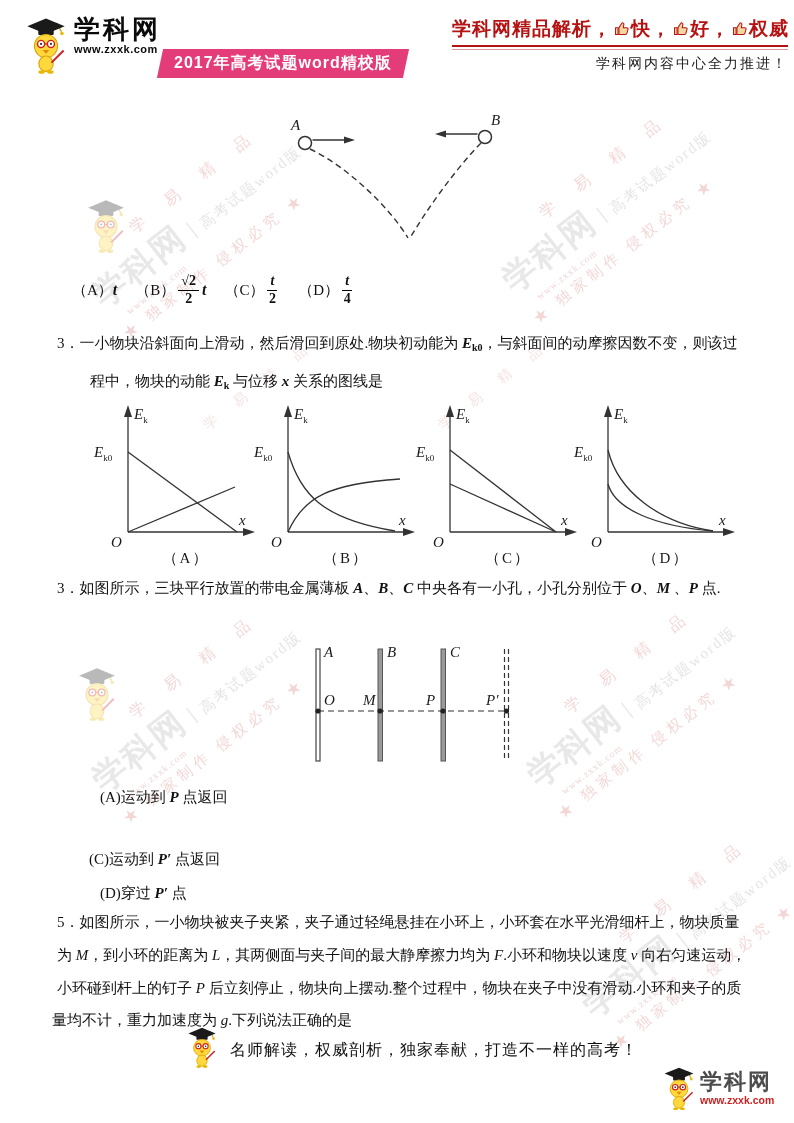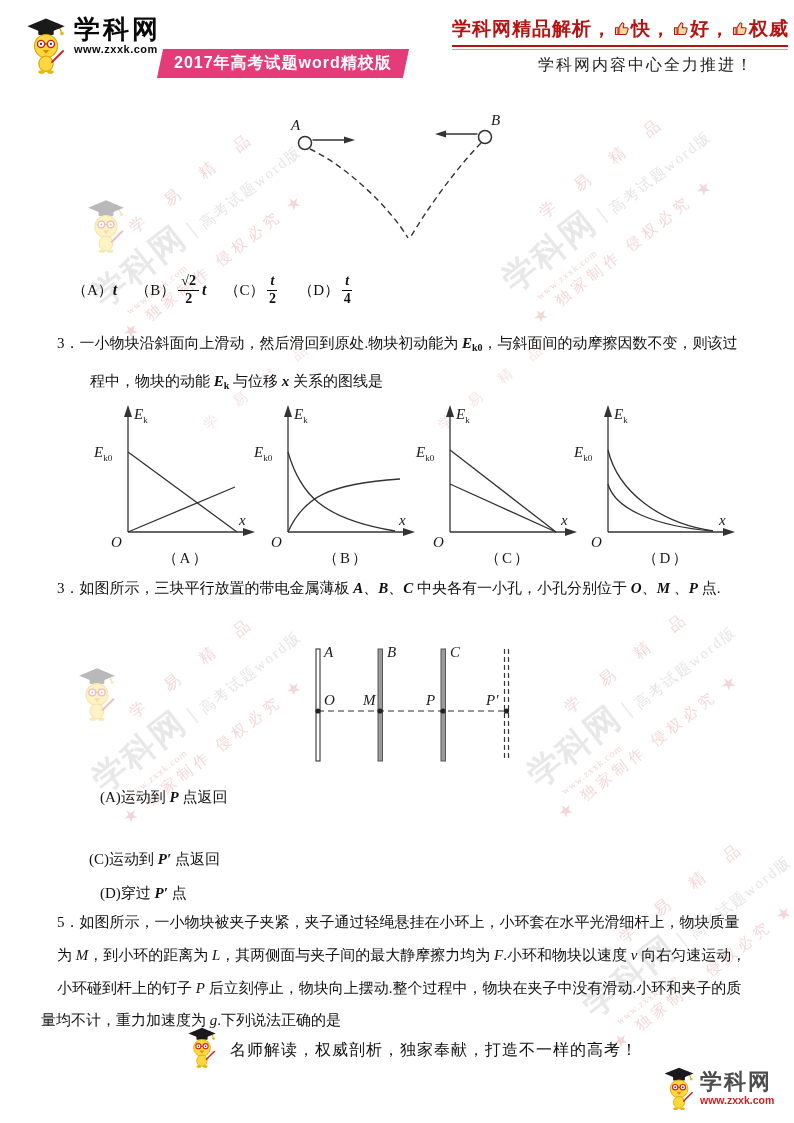--- a/index.html
+++ b/index.html
@@ -13,21 +13,21 @@
               font-size:26px;letter-spacing:3px;color:#0a0a0a;line-height:1.05;}
   .logo-url{font-family:"Liberation Sans",sans-serif;font-weight:bold;font-size:11px;
             color:#0a0a0a;letter-spacing:.5px;}
   .banner{background:#e43c78;color:#fff;font-family:"Liberation Sans",sans-serif;
           font-weight:bold;font-size:16px;padding:4px 14px;transform:skewX(-12deg);
           letter-spacing:1px;}
   .banner-inner{display:inline-block;transform:skewX(12deg);}
   .slogan{color:#b51212;font-weight:bold;font-size:19px;letter-spacing:1px;white-space:nowrap;}
   .slogan svg{vertical-align:-2px;margin:0 1px;}
   .slogan-rule{border-top:2px solid #b51212;border-bottom:1px solid #dd9a9a;height:2px;}
-  .subtitle{font-size:16px;color:#222;letter-spacing:2px;}
+  .subtitle{font-size:14px;color:#222;letter-spacing:2px;text-align:right;}
   
   .qline{font-size:15px;line-height:21px;white-space:nowrap;}
   .var{font-family:"Liberation Serif",serif;font-style:italic;font-weight:bold;}
   .vi{font-family:"Liberation Serif",serif;font-style:italic;}
   .vsub{font-family:"Liberation Serif",serif;font-weight:bold;font-size:10px;vertical-align:-3px;}
   
   .optrow{display:flex;align-items:center;gap:18px;font-size:15px;}
   .opt{display:flex;align-items:center;}
   .opt .t{font-family:"Liberation Serif",serif;font-style:italic;font-weight:bold;font-size:16px;}
   .frac{display:inline-block;vertical-align:middle;text-align:center;margin:0 3px;
@@ -276,21 +276,21 @@
     <text class="gt it" x="181" y="62">P′</text>
   </svg>
 
   <div class="abs z1 qline" style="left:100px;top:787px"><span>(A)运动到 </span><span class="var">P</span><span> 点返回</span></div>
   <div class="abs z1 qline" style="left:89px;top:849px"><span>(C)运动到 </span><span class="var">P′</span><span> 点返回</span></div>
   <div class="abs z1 qline" style="left:100px;top:883px"><span>(D)穿过 </span><span class="var">P′</span><span> 点</span></div>
 
   <div class="abs z1 qline" style="left:57px;top:912px"><span>5．如图所示，一小物块被夹子夹紧，夹子通过轻绳悬挂在小环上，小环套在水平光滑细杆上，物块质量</span></div>
   <div class="abs z1 qline" style="left:57px;top:978px"><span>小环碰到杆上的钉子 </span><span class="vi">P</span><span> 后立刻停止，物块向上摆动.整个过程中，物块在夹子中没有滑动.小环和夹子的质</span></div>
   <div class="abs z1 qline" style="left:57px;top:945px"><span>为 </span><span class="vi">M</span><span>，到小环的距离为 </span><span class="vi">L</span><span>，其两侧面与夹子间的最大静摩擦力均为 </span><span class="vi">F</span><span>.小环和物块以速度 </span><span class="vi">v</span><span> 向右匀速运动，</span></div>
-  <div class="abs z1 qline" style="left:41px;top:1010px"><span>量均不计，重力加速度为 </span><span class="vi">g</span><span>.下列说法正确的是</span></div>
+  <div class="abs z1 qline" style="left:52px;top:1010px"><span>量均不计，重力加速度为 </span><span class="vi">g</span><span>.下列说法正确的是</span></div>
 
   <svg class="abs z1" style="left:186px;top:1026px" width="32" height="42" viewBox="0 0 40 52">
       <use href="#mascot"></use>
     </svg>
   <div class="abs z1 footer-slogan" style="left:230px;top:1040px">名师解读，权威剖析，独家奉献，打造不一样的高考！</div>
 
   <div class="abs z1 blogo" style="left:662px;top:1066px">
     <svg width="34" height="44" viewBox="0 0 40 52">
         <use href="#mascot"></use>
       </svg>

